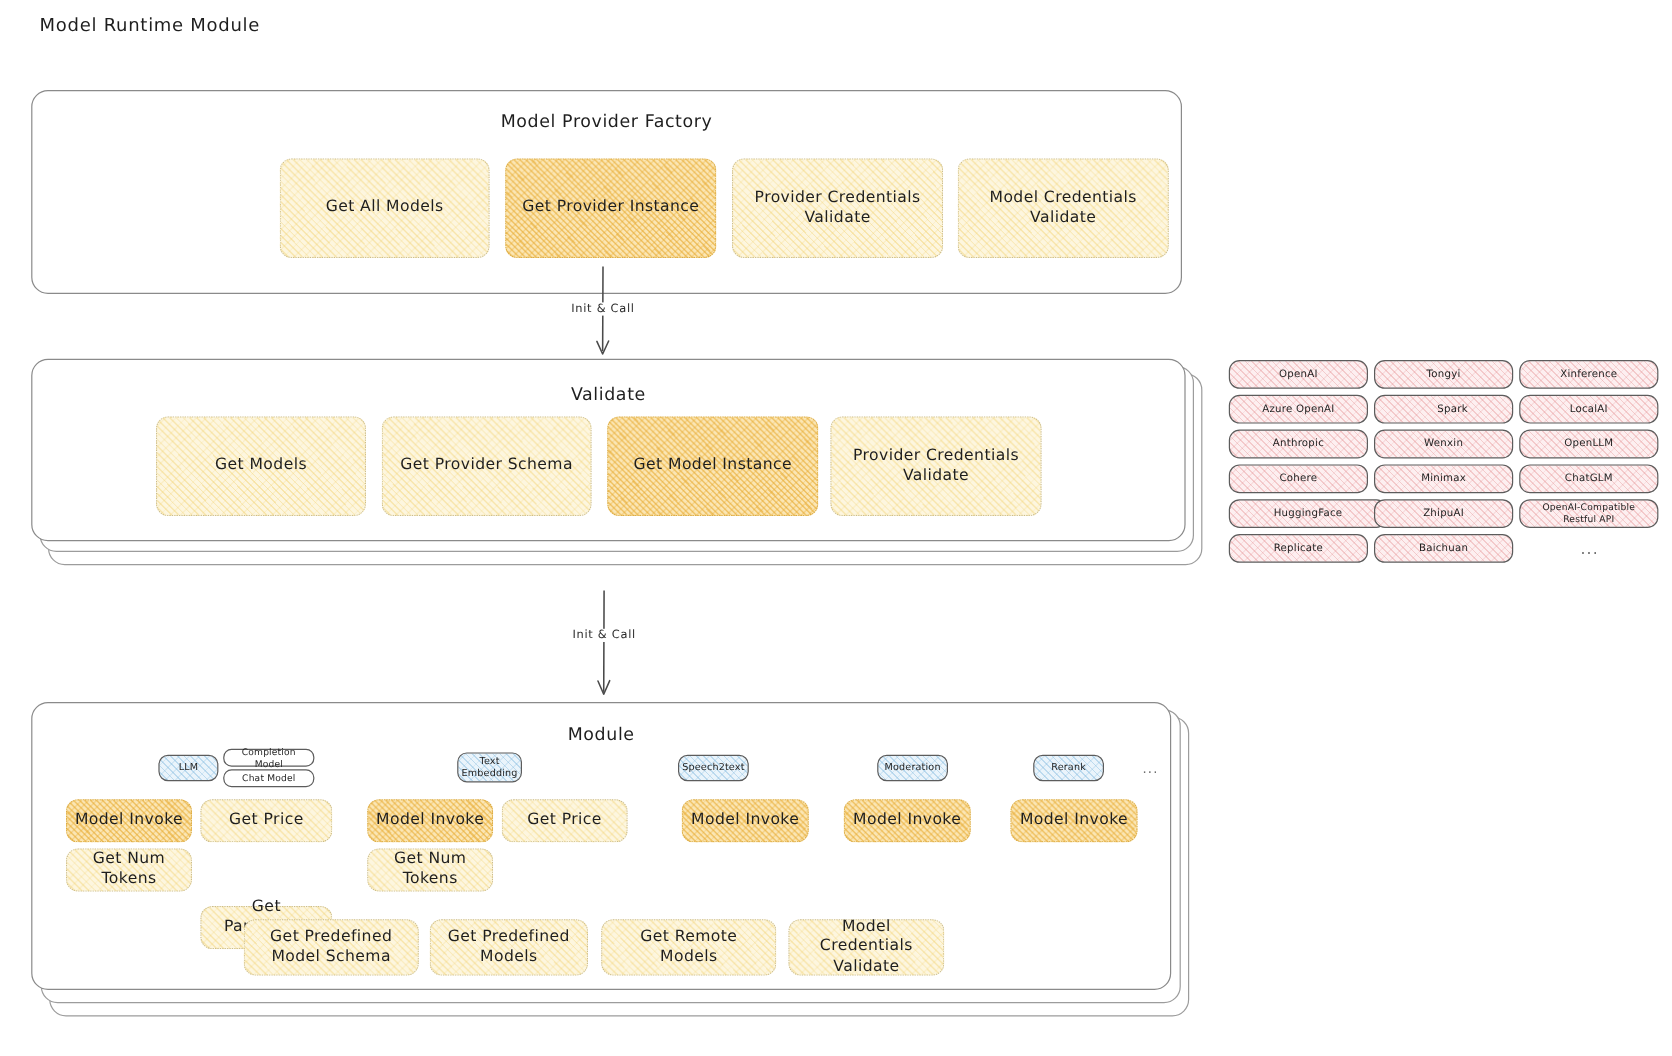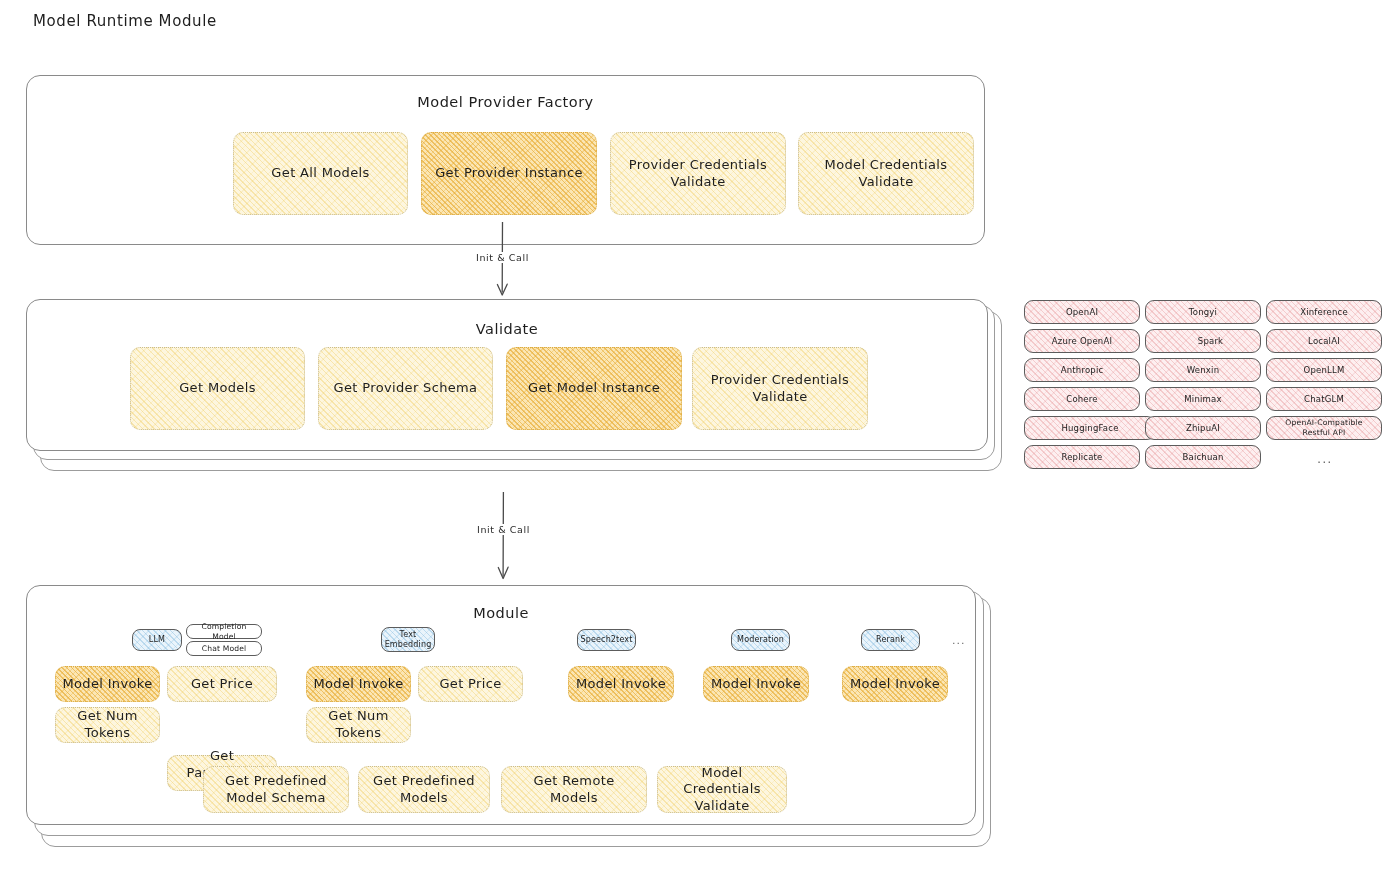--- a/index.html
+++ b/index.html
@@ -216,21 +216,21 @@
     <div class="node n-amber" style="left:140px;top:80px;width:110px;height:36px;">Get Price</div>
     <div class="node n-amber" style="left:28px;top:121px;width:105px;height:36px;">Get Num Tokens</div>
     <div class="node n-amber" style="left:140px;top:121px;width:110px;height:36px;margin-top:48px;">Get Parameter Rules</div>
 
     <div class="node n-blue" style="left:354px;top:41px;width:54px;height:25px;">Text Embedding</div>
 
     <div class="node n-amber-hot" style="left:279px;top:80px;width:105px;height:36px;">Model Invoke</div>
     <div class="node n-amber" style="left:391px;top:80px;width:105px;height:36px;">Get Price</div>
     <div class="node n-amber" style="left:279px;top:121px;width:105px;height:36px;">Get Num Tokens</div>
 
-    <div class="node n-blue" style="left:550px;top:43px;width:59px;height:22px;">Speech2text</div>
+    <div class="node n-blue" style="left:538px;top:43px;width:59px;height:22px;">Speech2text</div>
     <div class="node n-amber-hot" style="left:541px;top:80px;width:106px;height:36px;">Model Invoke</div>
 
     <div class="node n-blue" style="left:704px;top:43px;width:59px;height:22px;">Moderation</div>
     <div class="node n-amber-hot" style="left:676px;top:80px;width:106px;height:36px;">Model Invoke</div>
 
     <div class="node n-blue" style="left:834px;top:43px;width:59px;height:22px;">Rerank</div>
     <div class="node n-amber-hot" style="left:815px;top:80px;width:106px;height:36px;">Model Invoke</div>
 
     <div class="ellipsis" style="left:925px;top:48px;font-size:11px;">...</div>
 

